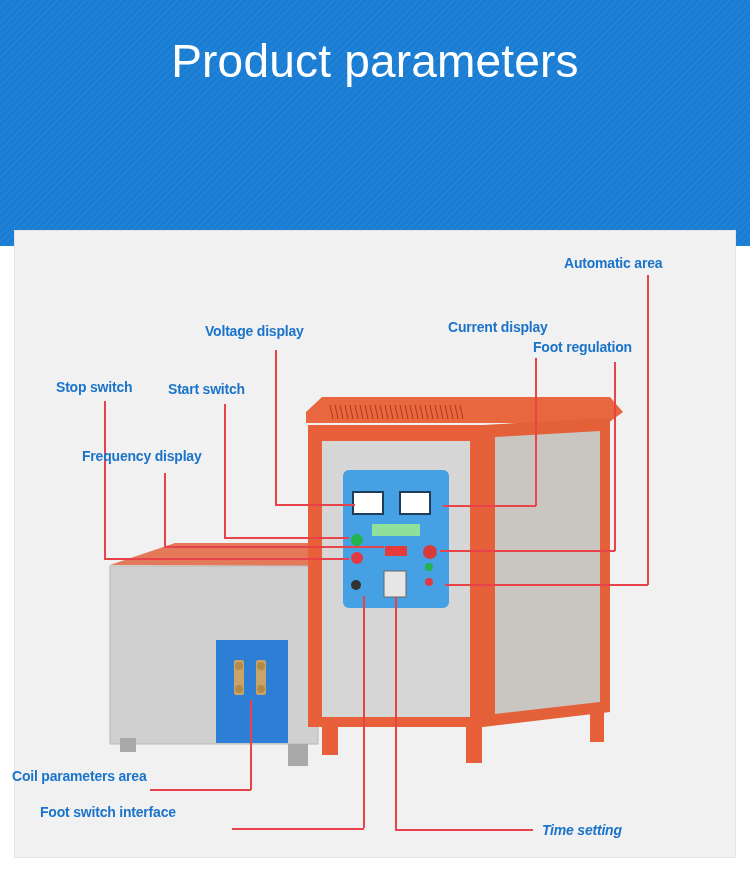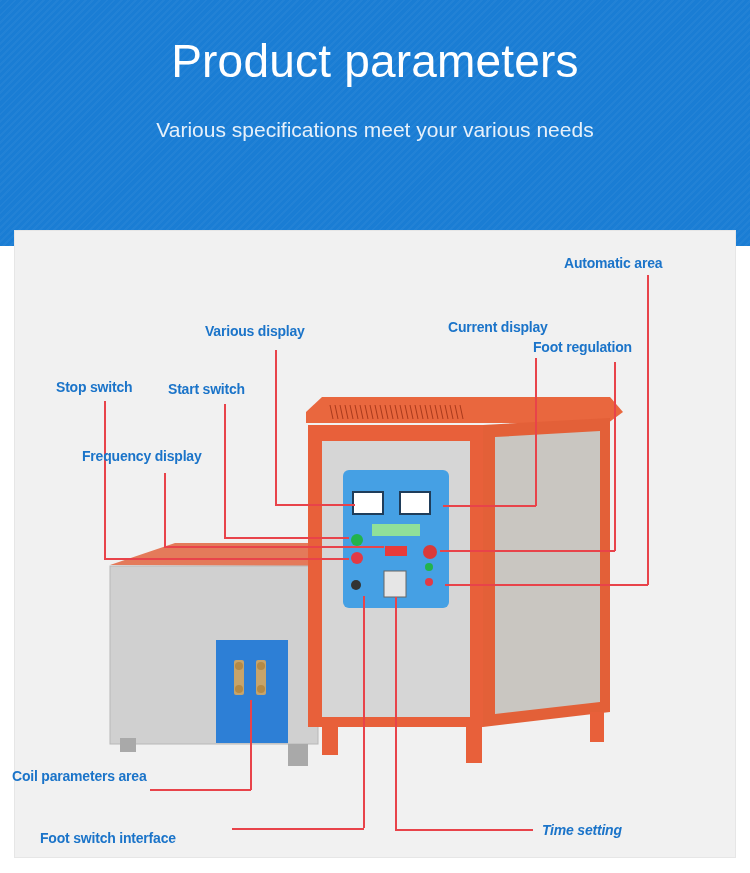--- a/index.html
+++ b/index.html
@@ -35,21 +35,20 @@
   .h { height: 1.5px; }
   .v { width: 1.5px; }
 
   svg.machine { position: absolute; left: 0; top: 0; }
 </style>
 </head>
 <body>
 
 <div class="banner">
   <div class="banner-title">Product parameters</div>
-  <div class="banner-sub">Various specifications meet your various needs</div>
 </div>
 
 <div class="stage"></div>
 
 <svg class="machine" width="750" height="873">
 
   <polygon points="110,565 175,543 318,543 318,566" fill="#e47a5a"></polygon>
   <rect x="110" y="566" width="208" height="178" fill="#d0d0d0" stroke="#b8b8b8"></rect>
   <rect x="120" y="738" width="16" height="14" fill="#a9a9a9"></rect>
   <rect x="288" y="744" width="20" height="22" fill="#a9a9a9"></rect>
@@ -141,21 +140,21 @@
 <div class="line v" style="left:250px; top:700px; height:90px;"></div>
 <div class="line h" style="left:150px; top:789px; width:101px;"></div>
 
 <div class="line v" style="left:363px; top:596px; height:232px;"></div>
 <div class="line h" style="left:232px; top:828px; width:132px;"></div>
 
 <div class="line v" style="left:395px; top:597px; height:233px;"></div>
 <div class="line h" style="left:395px; top:829px; width:138px;"></div>
 
 <div class="label" style="left:564px; top:255px;">Automatic area</div>
-<div class="label" style="left:205px; top:323px;">Various display</div>
+<div class="label" style="left:205px; top:323px;">Voltage display</div>
 <div class="label" style="left:448px; top:319px;">Current display</div>
 <div class="label" style="left:533px; top:339px;">Foot regulation</div>
 <div class="label" style="left:56px; top:379px;">Stop switch</div>
 <div class="label" style="left:168px; top:381px;">Start switch</div>
 <div class="label" style="left:82px; top:448px;">Frequency display</div>
 <div class="label" style="left:12px; top:768px;">Coil parameters area</div>
-<div class="label" style="left:40px; top:830px;">Foot switch interface</div>
+<div class="label" style="left:40px; top:804px;">Foot switch interface</div>
 <div class="label" style="left:542px; top:822px;font-style:italic;">Time setting</div>
 
 </body></html>

